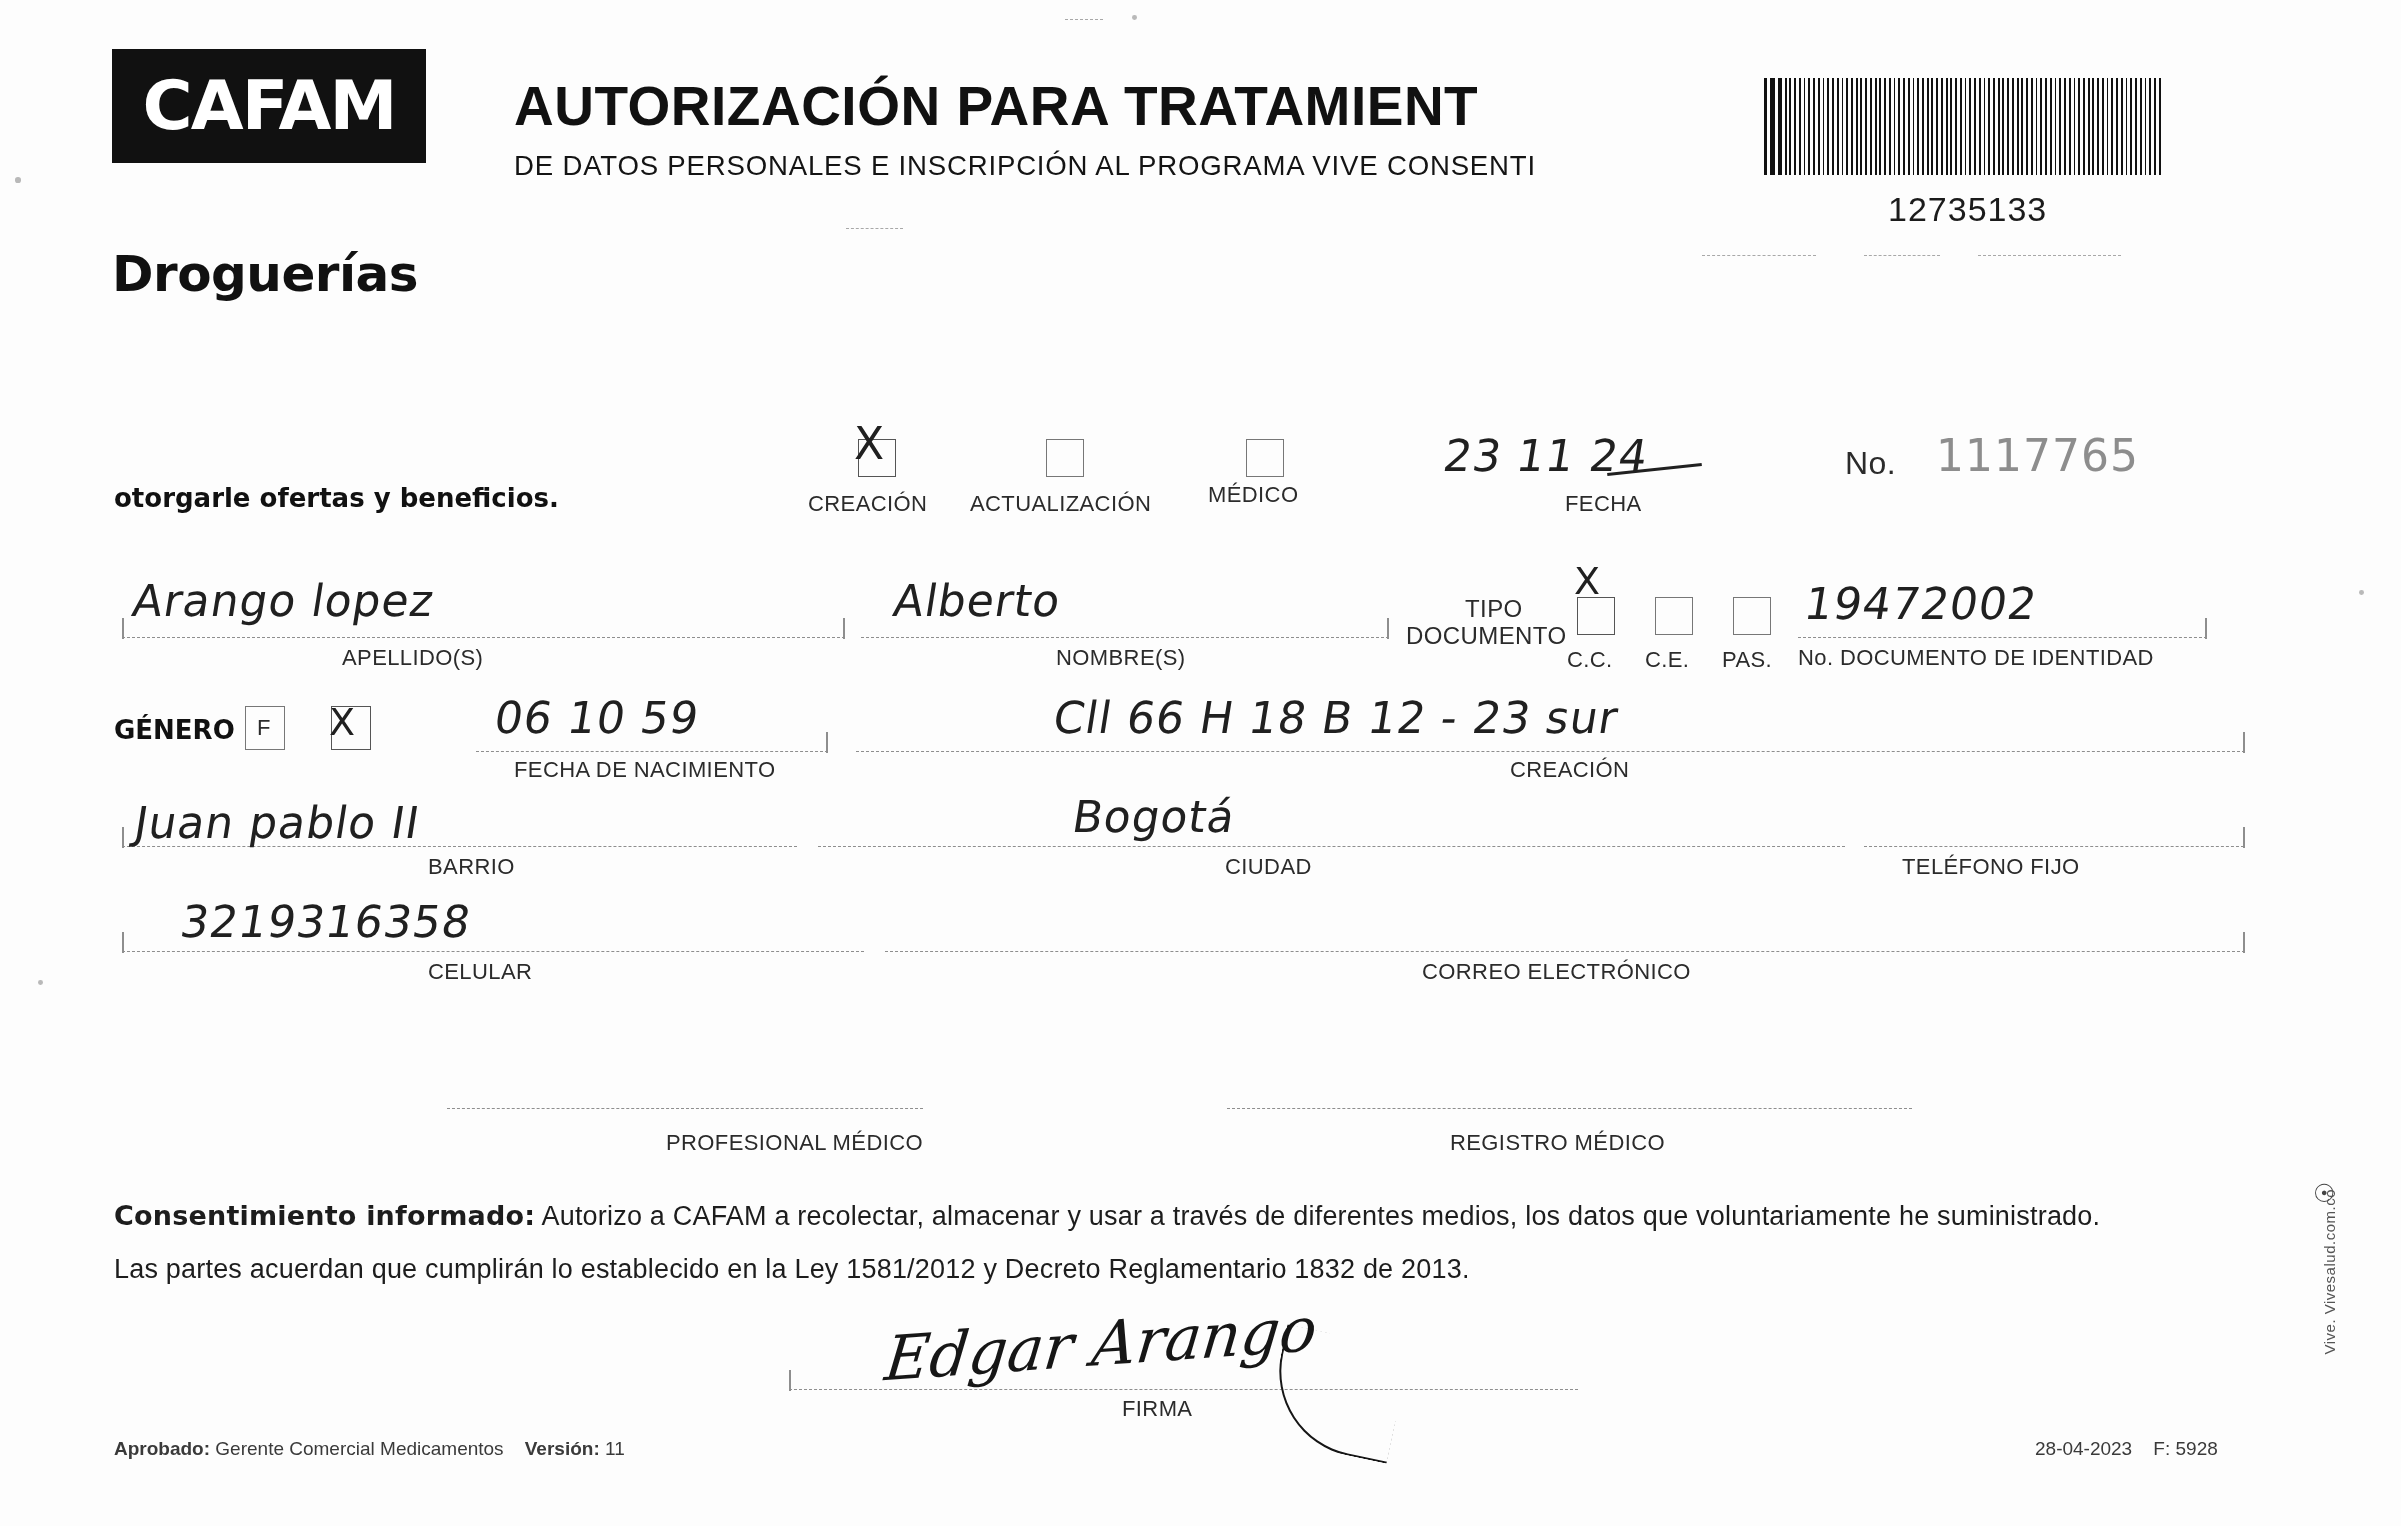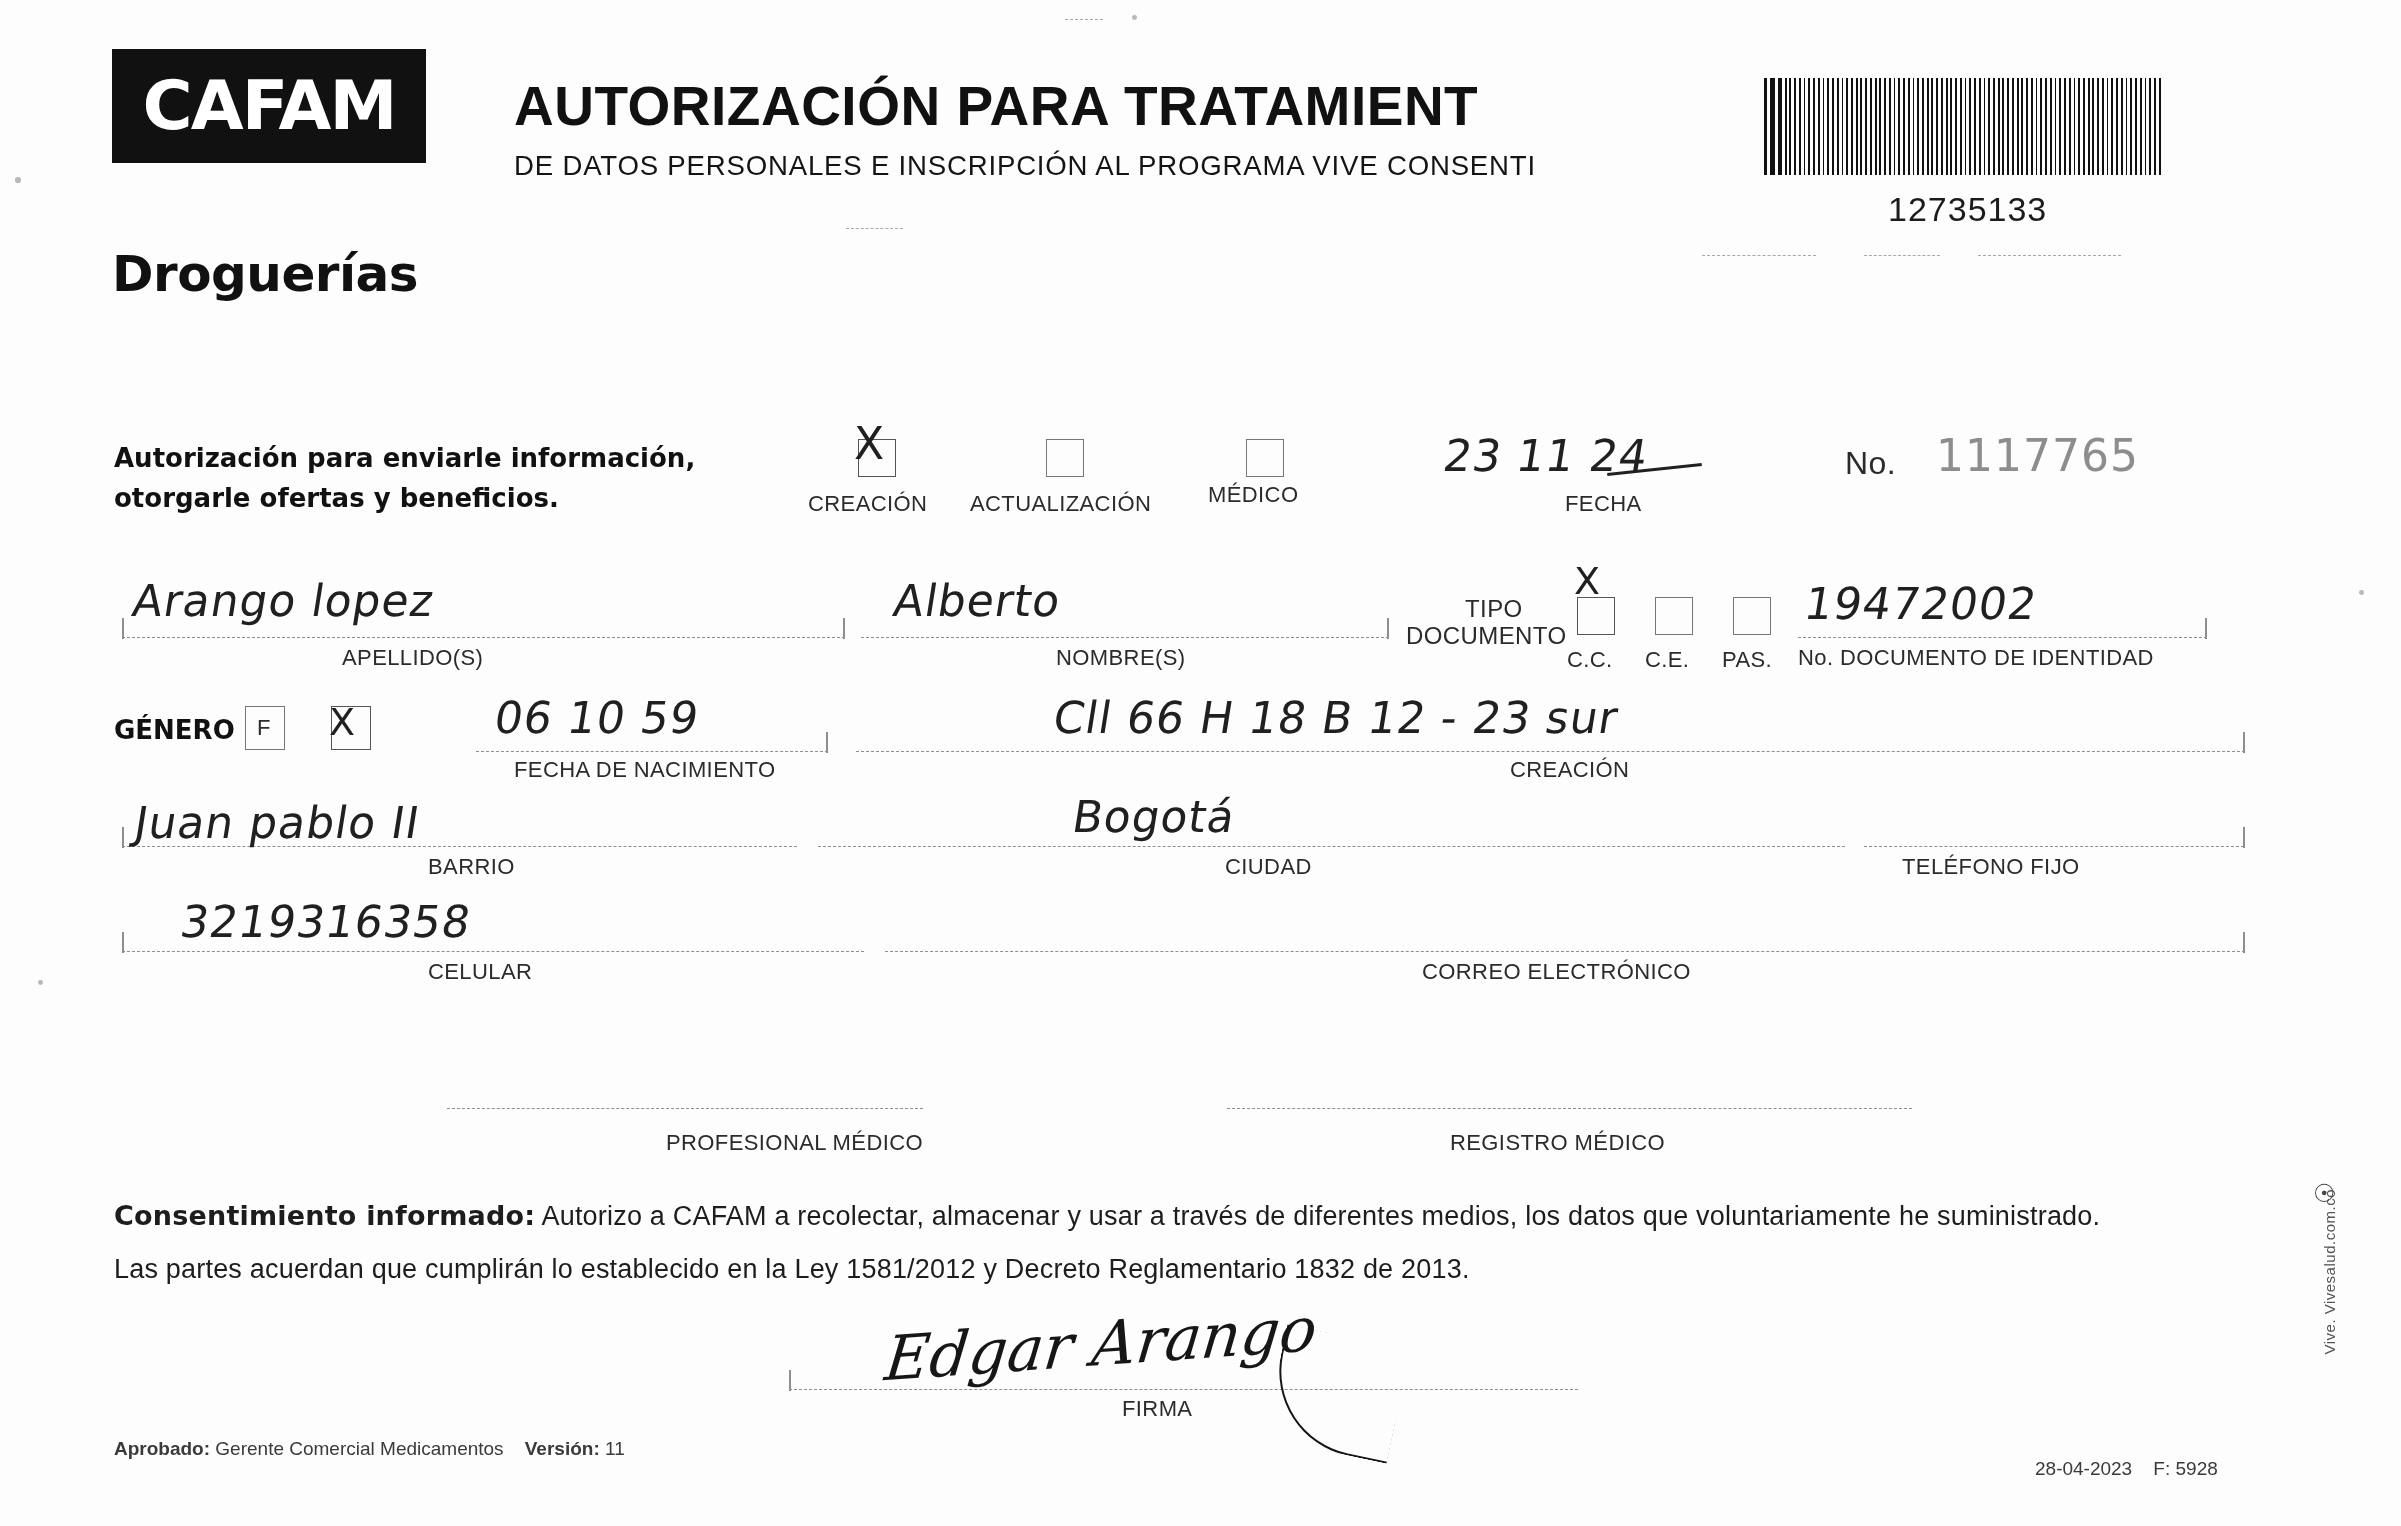--- a/index.html
+++ b/index.html
@@ -186,21 +186,20 @@
   }
   .footer-left b { font-weight: 700; }
   .footer-right {
     position: absolute;
     left: 2035px;
     top: 1438px;
     font-family: "Liberation Sans", sans-serif;
     font-size: 19px;
     color: #3a3a3a;
     white-space: nowrap;
-    margin-top: 20px;
   }
   .side-note {
     position: absolute;
     left: 2321px;
     top: 1189px;
     width: 28.5px;
     font-family: "Liberation Sans", sans-serif;
     font-size: 15px;
     color: #555;
     writing-mode: vertical-rl;
@@ -343,21 +342,20 @@
       <span style="width: 1.9px;"></span>
     </div>
   <div class="barcode-num">12735133</div>
 
   <div class="dash-line" style="left:1702px; top:255px; width:114px;"></div>
   <div class="dash-line" style="left:1864px; top:255px; width:76px;"></div>
   <div class="dash-line" style="left:1978px; top:255px; width:143px;"></div>
   <div class="dash-line" style="left:846px; top:228px; width:57px;"></div>
   <div class="dash-line" style="left:1065px; top:19px; width:38px;"></div>
 
-  <div class="bold-blk" style="left:114px; top:443px;">Autorización para enviarle información,</div>
   <div class="bold-blk" style="left:114px; top:483px;">otorgarle ofertas y beneficios.</div>
 
   <div class="cbox" style="left:858px; top:439px;"></div>
   <div class="hw hw-lg" style="left:854px; top:418px;">X</div>
   <div class="lbl lbl-sm" style="left:808px; top:491px;">CREACIÓN</div>
 
   <div class="cbox thin" style="left:1046px; top:439px;"></div>
   <div class="lbl lbl-sm" style="left:970px; top:491px;">ACTUALIZACIÓN</div>
 
   <div class="cbox thin" style="left:1246px; top:439px;"></div>

